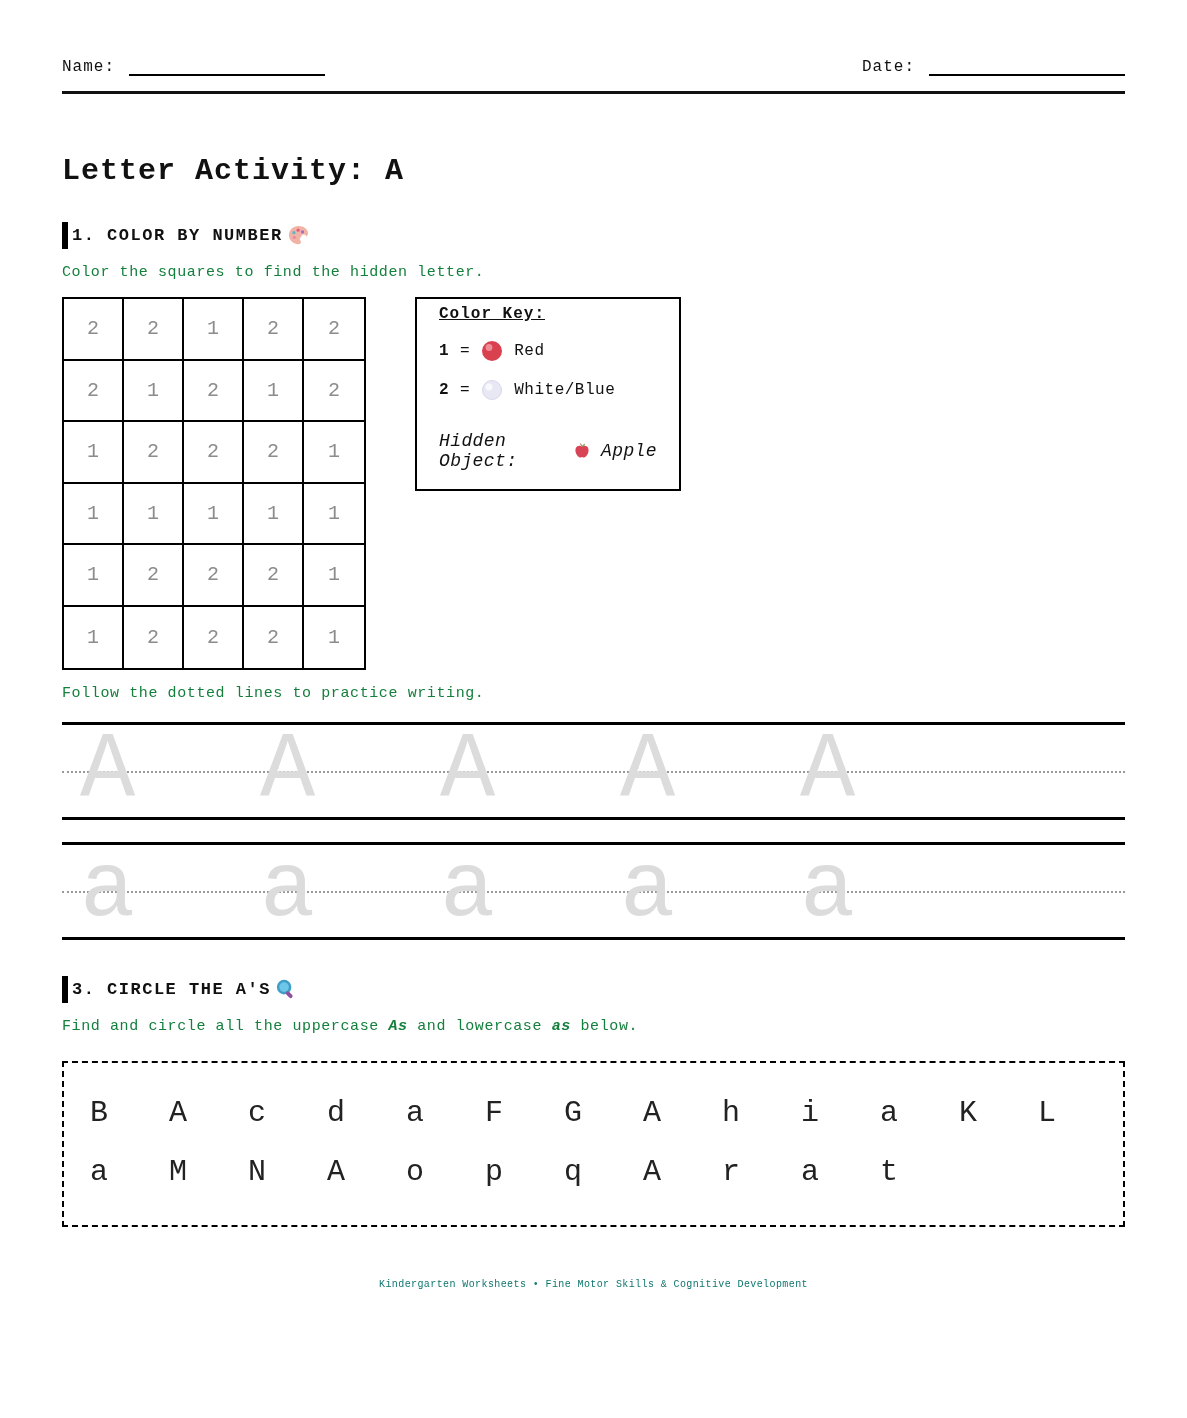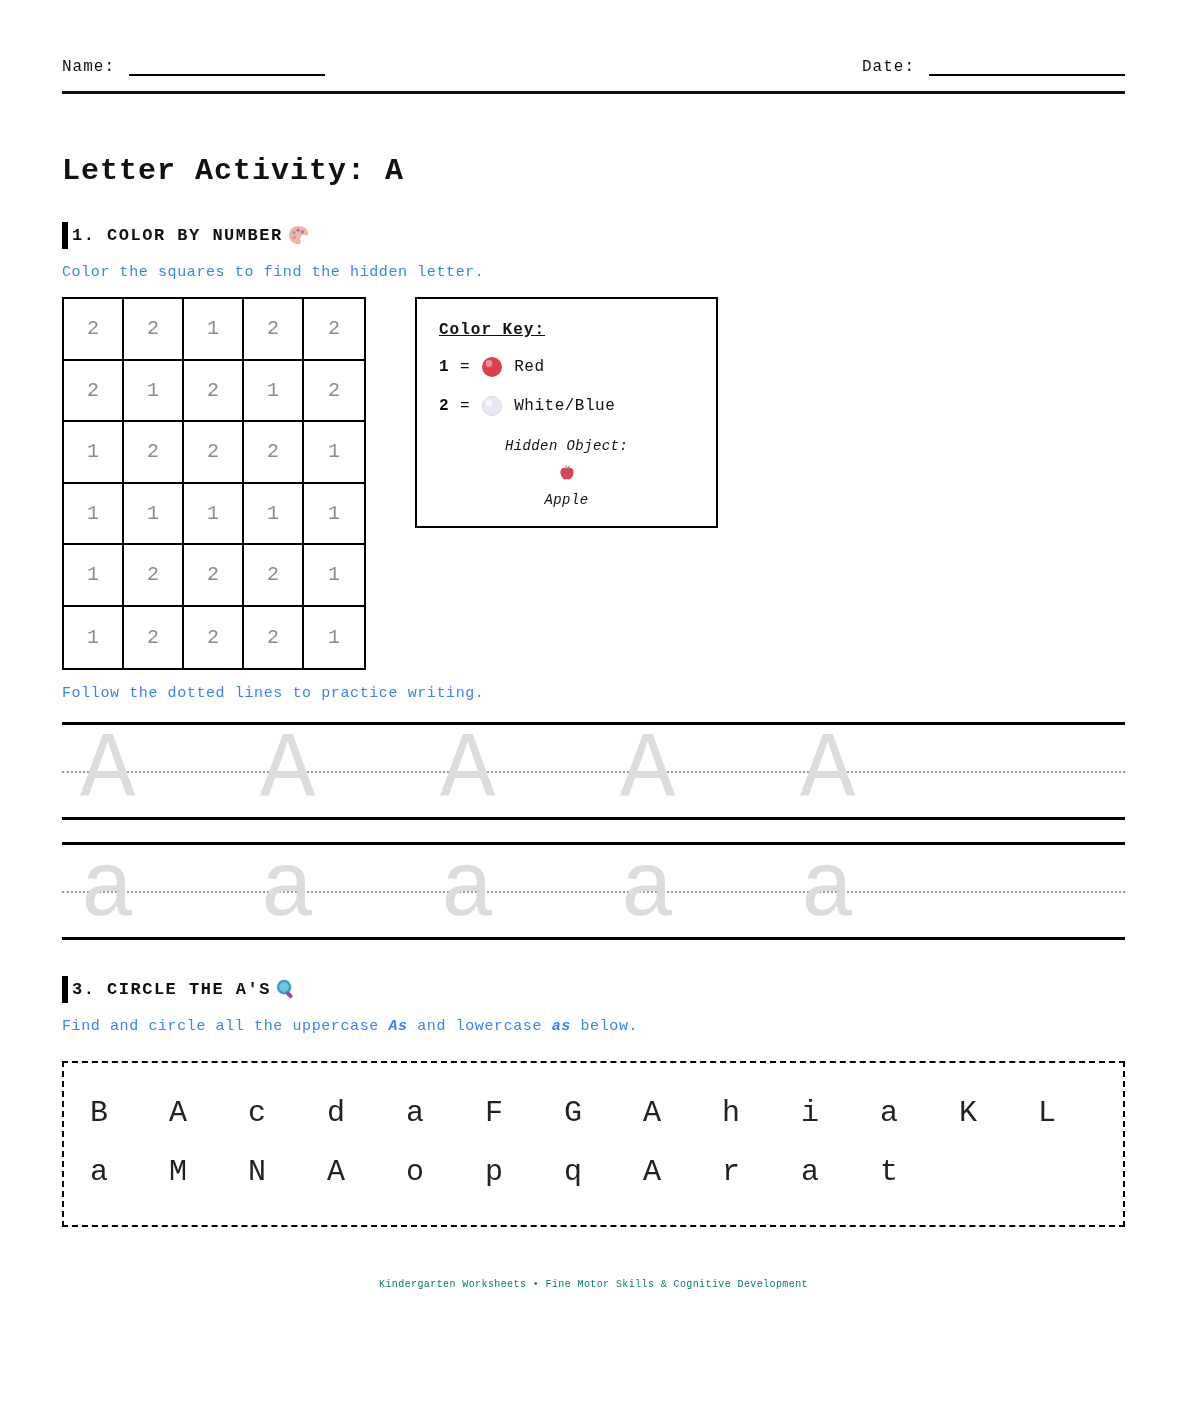--- a/index.html
+++ b/index.html
@@ -18,39 +18,39 @@
   .rule { border:none; border-top:3px solid #111; margin-top:15px; }
 
   h1.title { margin-top:60px; font-size:30px; font-weight:bold; letter-spacing:1px; }
 
   
   .section-head { display:flex; align-items:center; gap:4px; }
   .s1 { margin-top:34px; } .s2 { margin-top:56px; } .s3 { margin-top:36px; }
   .bar { width:6px; height:27px; background:#000; flex:none; }
   .section-title { font-weight:bold; font-size:17px; letter-spacing:1.5px; }
   .head-icon { width:23px; height:23px; flex:none; }
-  .desc { font-size:15px; letter-spacing:0.6px; margin-top:15px; color:#3b82f6; }
+  .desc { font-size:15px; letter-spacing:0.6px; margin-top:15px; color:#15803d; }
   .desc b { font-weight:bold;font-style:italic; }
 
   
   .s1-content { display:flex; align-items:flex-start; gap:49px; margin-top:16px; }
   .num-grid { display:grid; grid-template-columns:repeat(5,60px); grid-auto-rows:61.5px; border:2px solid #000; }
   .num-cell { border-right:2px solid #000; border-bottom:2px solid #000;
               display:flex; align-items:center; justify-content:center;
               font-size:20px; color:#8c8c8c; }
   .num-cell.c-last { border-right:none; }
   .num-cell.r-last { border-bottom:none; }
 
-  .key-box { width:303px; min-height:186px; border:2px solid #000; padding:22px 22px 18px 22px; }
+  .key-box { width:266px; min-height:186px; border:2px solid #000; padding:6px 22px 18px 22px; }
   .key-title { font-weight:bold; text-decoration:underline; font-size:16px; letter-spacing:1px; }
   .key-entry { display:flex; align-items:center; gap:11px; margin-top:17px; font-size:16px; letter-spacing:0.5px; }
   .key-num { font-weight:bold; }
   .sphere-icon { width:22px; height:22px; flex:none; }
-  .key-hidden { margin-top:21px; font-style:italic; font-size:14px; letter-spacing:0.4px;
-                display:flex; align-items:center; gap:9px;flex-direction:column; }
+  .key-hidden { margin-top:30px; font-style:italic; font-size:18px; letter-spacing:0.4px;
+                display:flex; align-items:center; gap:9px; }
   .apple-icon { width:20px; height:20px; flex:none; }
 
   
   .trace-band { position:relative; height:98px; border-top:3px solid #000; border-bottom:3px solid #000; }
   .band-1 { margin-top:20px; } .band-2 { margin-top:22px; }
   .trace-mid { position:absolute; left:0; right:0; top:50%; border-top:2px dotted #999; }
   .trace-letter { position:absolute; top:50%; transform:translateY(-50%); font-size:92px;
                   color:#dcdcdc; line-height:1; font-family:"Liberation Mono","DejaVu Sans Mono",monospace; }
 
   

